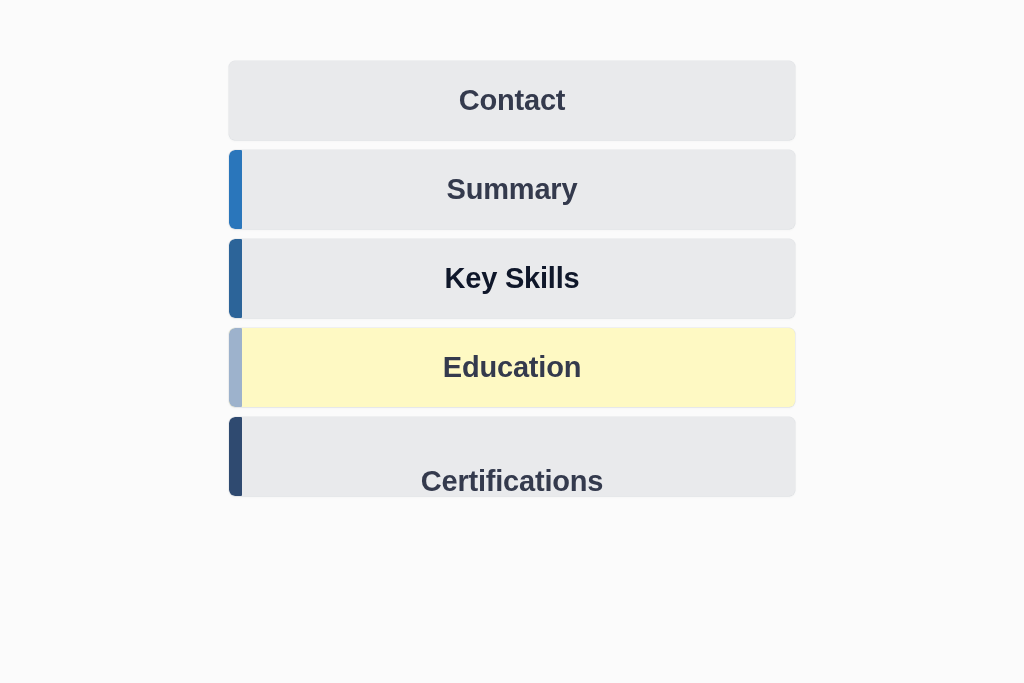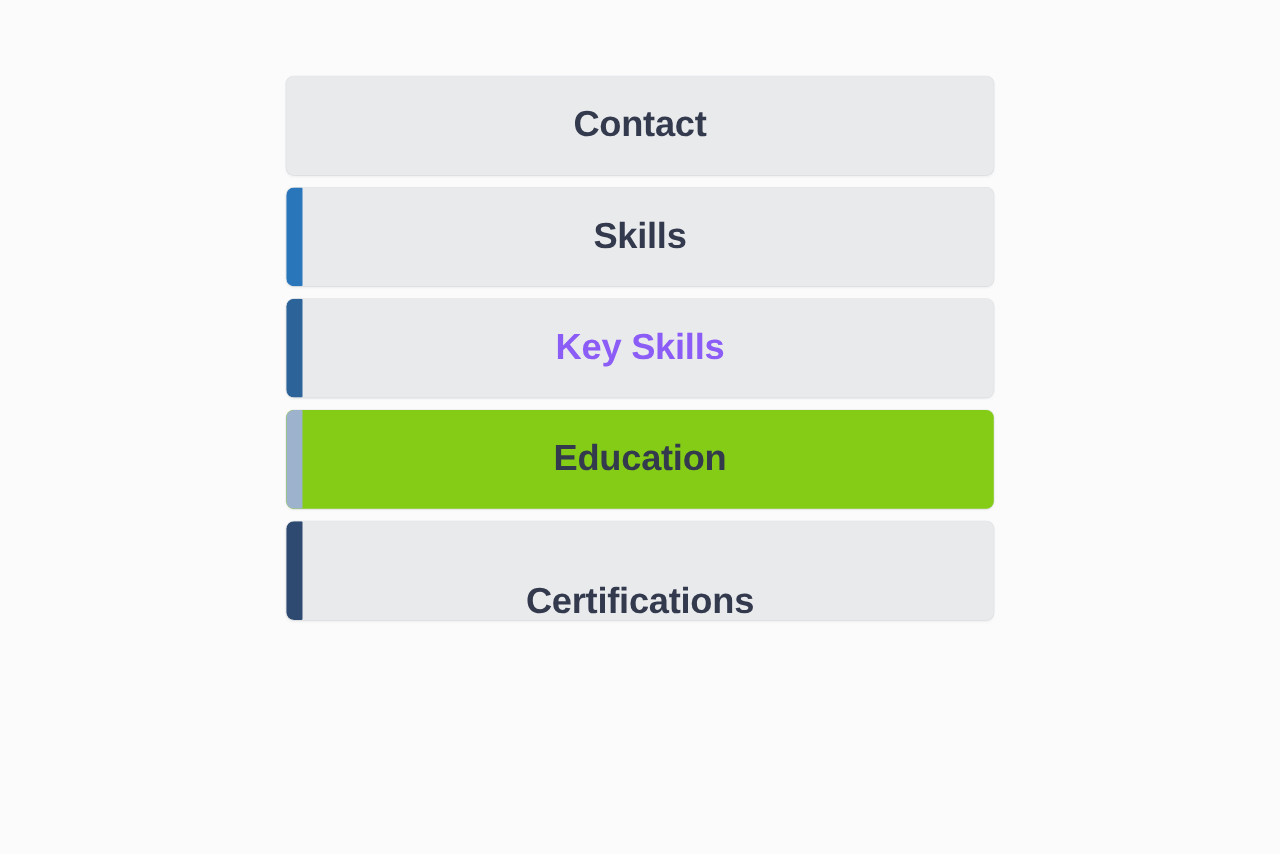--- a/index.html
+++ b/index.html
@@ -69,30 +69,30 @@
 <body style="background: rgb(251, 251, 251);">
 
 <div id="stack">
   <div class="section-card" style="background: rgb(233, 234, 236);">
 
     <span class="section-label" style="color: rgb(52, 58, 77);">Contact</span>
   </div>
 
   <div class="section-card" style="background: rgb(233, 234, 236);">
     <span class="accent-bar" style="background: rgb(42, 118, 187);"></span>
-    <span class="section-label" style="color: rgb(52, 58, 77);">Skills</span>
+    <span class="section-label" style="color: rgb(52, 58, 77);">Summary</span>
   </div>
 
   <div class="section-card" style="background: rgb(233, 234, 236);">
     <span class="accent-bar" style="background: rgb(44, 100, 153);"></span>
-    <span class="section-label" style="color: #8b5cf6;">Key Skills</span>
+    <span class="section-label" style="color: #0f172a;">Key Skills</span>
   </div>
 
 
-  <div class="section-card" style="background: #84cc16;">
+  <div class="section-card" style="background: #fef9c3;">
     <span class="accent-bar" style="background: rgb(157, 178, 204);"></span>
     <span class="section-label" style="color: rgb(52, 58, 77);">Education</span>
   </div>
 
   <div class="section-card" style="background: rgb(233, 234, 236); align-items: flex-end;">
     <span class="accent-bar" style="background: rgb(47, 74, 112);"></span>
     <span class="section-label" style="color: rgb(52, 58, 77);">Certifications</span>
   </div>
 </div>
 

